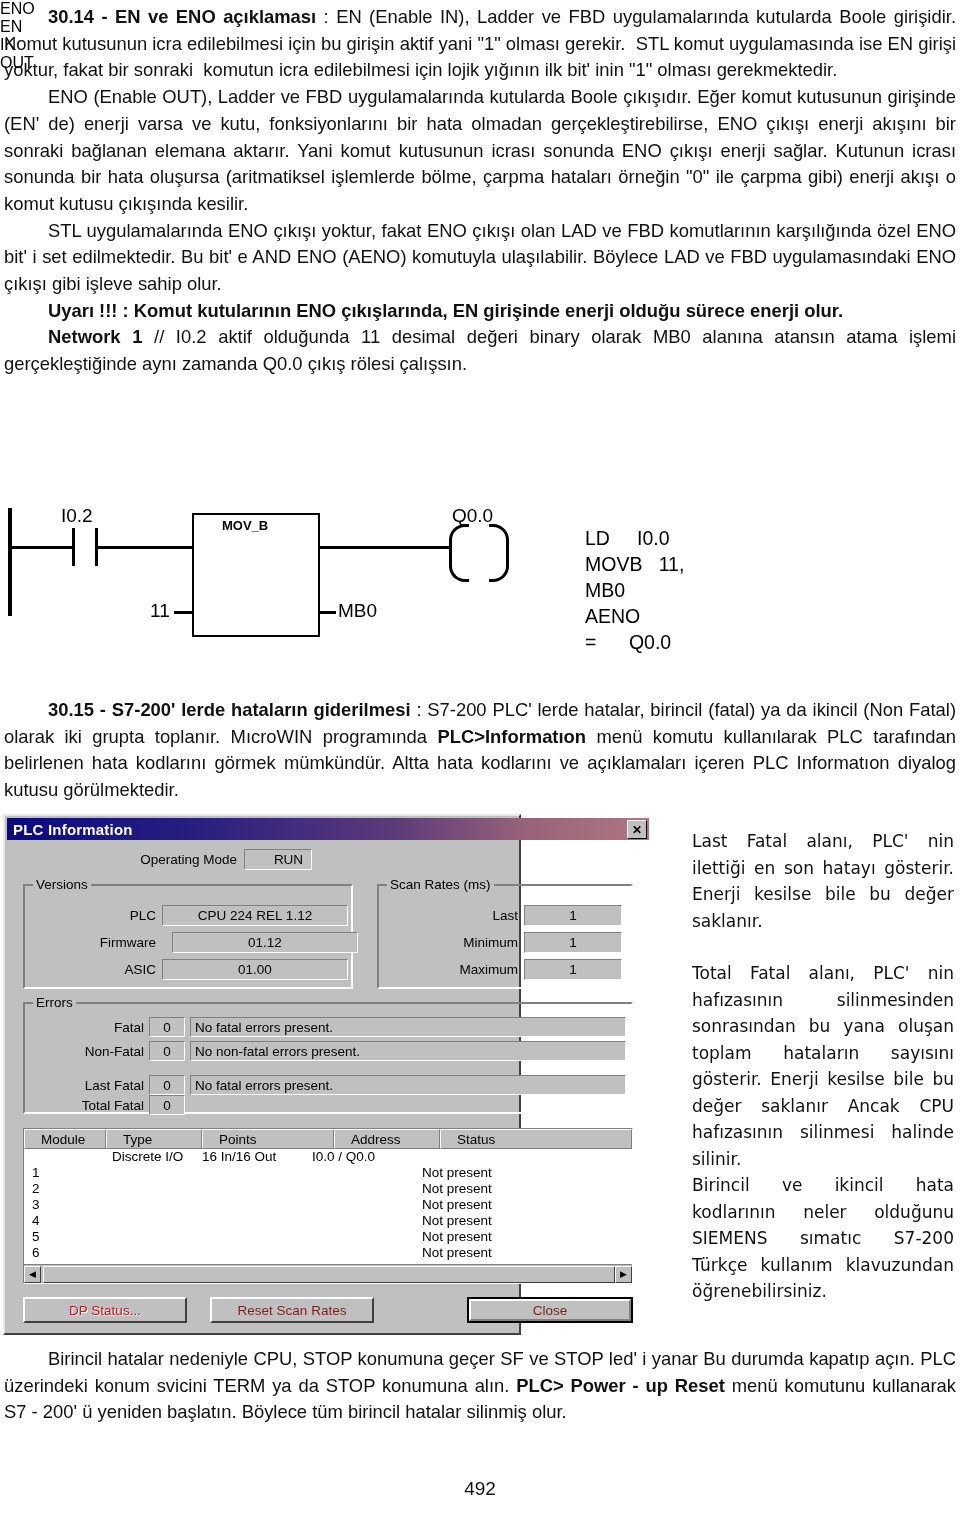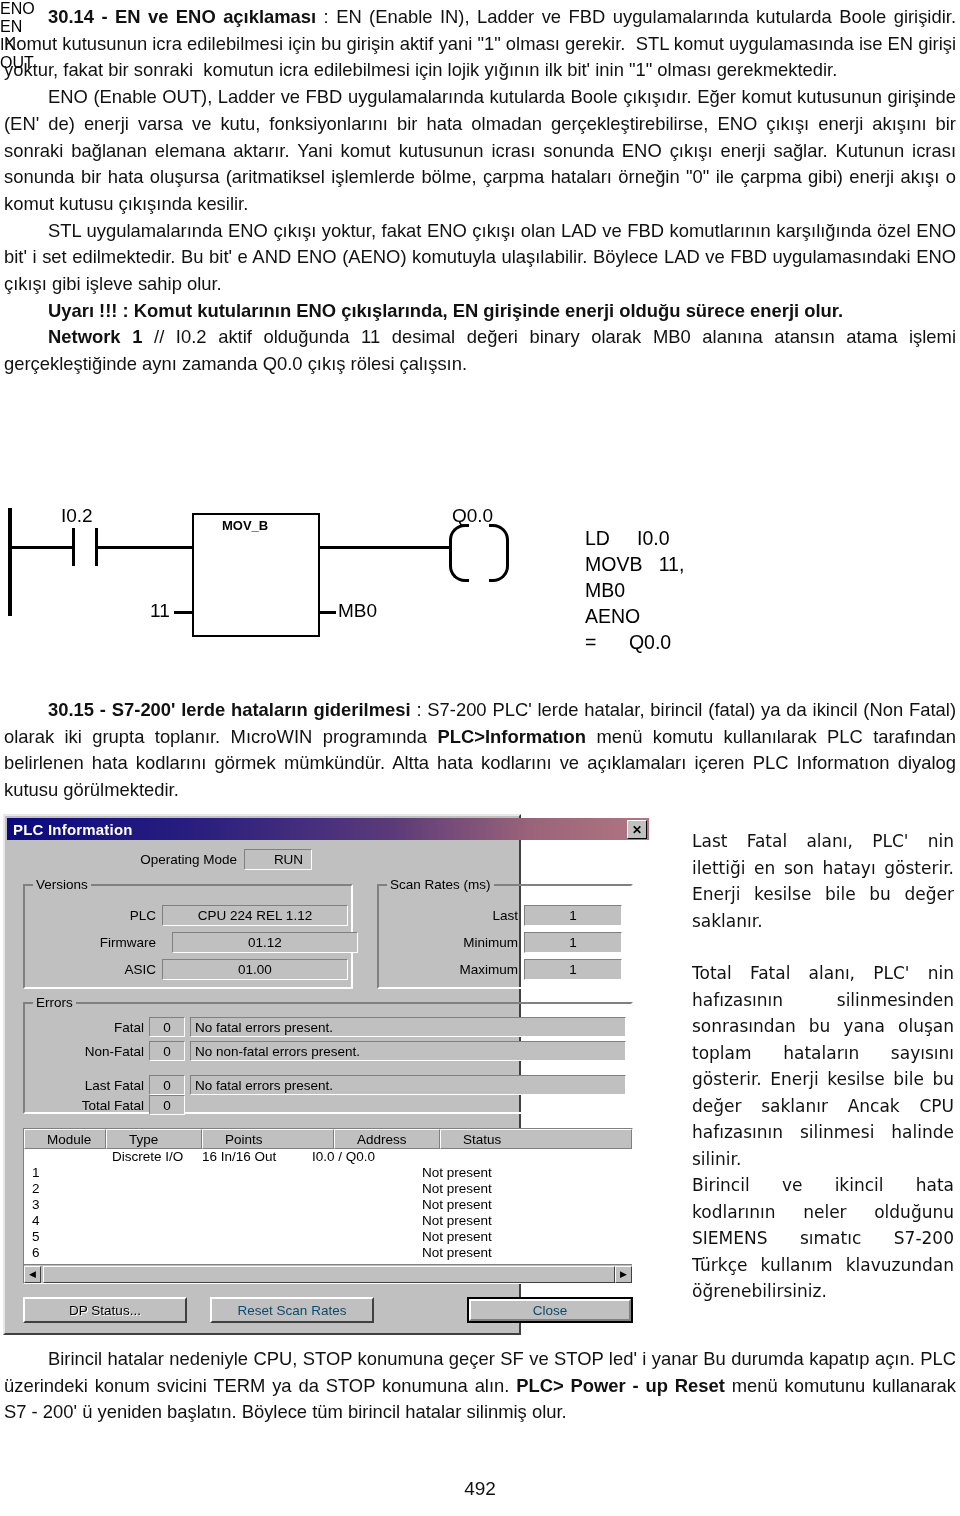--- a/index.html
+++ b/index.html
@@ -87,21 +87,21 @@
     background:#fff;
     border-top:1px solid #808080;border-left:1px solid #808080;
     border-right:1px solid #fff;border-bottom:1px solid #fff;
     box-sizing:border-box;
   }
   #modheader{position:absolute;left:0;top:0;width:100%;height:20px;display:flex;background:#c0c0c0;}
   #modheader .hc{
     height:20px;background:#c0c0c0;
     border-top:1px solid #fff;border-left:1px solid #fff;
     border-right:1px solid #808080;border-bottom:1px solid #808080;
-    font-size:13.5px;display:flex;align-items:center;padding-left:22px;box-sizing:border-box;color:#000;
+    font-size:13.5px;display:flex;align-items:center;padding-left:16px;box-sizing:border-box;color:#000;
   }
   #modbody{position:absolute;left:0;top:20px;width:100%;height:116px;background:#fff;font-size:13.5px;}
   .mrow{position:absolute;height:16px;line-height:16px;white-space:nowrap;}
   .mc-mod{left:8px;width:80px;}
   .mc-typ{left:88px;width:90px;}
   .mc-pts{left:178px;width:110px;}
   .mc-adr{left:288px;width:110px;}
   .mc-sts{left:398px;width:150px;}
   #hscroll{
     position:absolute;left:0;bottom:0;width:100%;height:19px;background:#c0c0c0;
@@ -116,23 +116,23 @@
   #thumb{
     position:absolute;left:19px;top:1px;width:572px;height:17px;background:#c0c0c0;
     border-top:1px solid #fff;border-left:1px solid #fff;
     border-right:1px solid #404040;border-bottom:1px solid #404040;box-sizing:border-box;
   }
 
   .dbtn{
     position:absolute;height:26px;background:#c0c0c0;
     border-top:2px solid #fff;border-left:2px solid #fff;
     border-right:2px solid #404040;border-bottom:2px solid #404040;
-    font-size:13.5px;display:flex;align-items:center;justify-content:center;box-sizing:border-box;color:#0c4a6e;
-  }
-  .dbtn.disabled{color:#000000;text-shadow:1px 1px 0 #fff;text-align:right;}
+    font-size:13.5px;display:flex;align-items:center;justify-content:center;box-sizing:border-box;color:#7f1d1d;
+  }
+  .dbtn.disabled{color:#b91c1c;text-shadow:1px 1px 0 #fff;text-align:right;}
   .dbtn.default{border:2px solid #000;}
   .dbtn.default .inner{
     width:100%;height:100%;background:#c0c0c0;
     border-top:2px solid #fff;border-left:2px solid #fff;
     border-right:2px solid #808080;border-bottom:2px solid #808080;
     display:flex;align-items:center;justify-content:center;box-sizing:border-box;
   }
 
   
   #sidecol{

